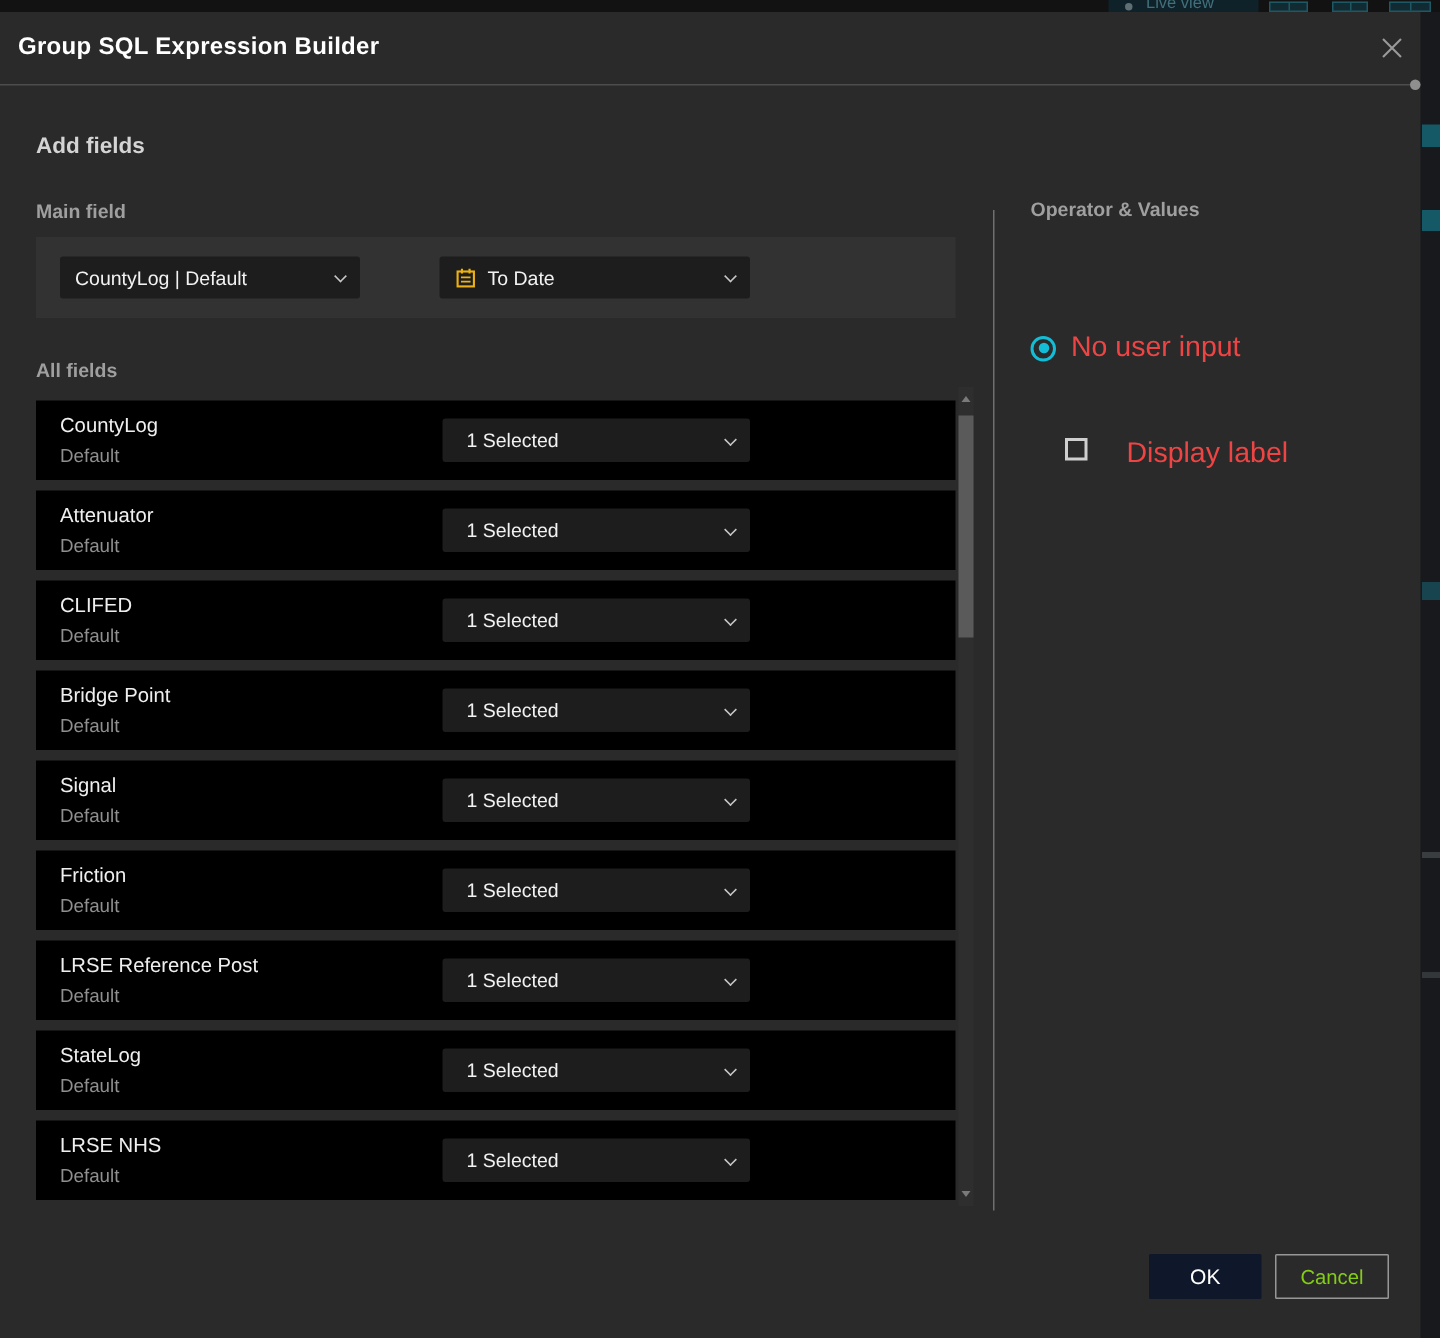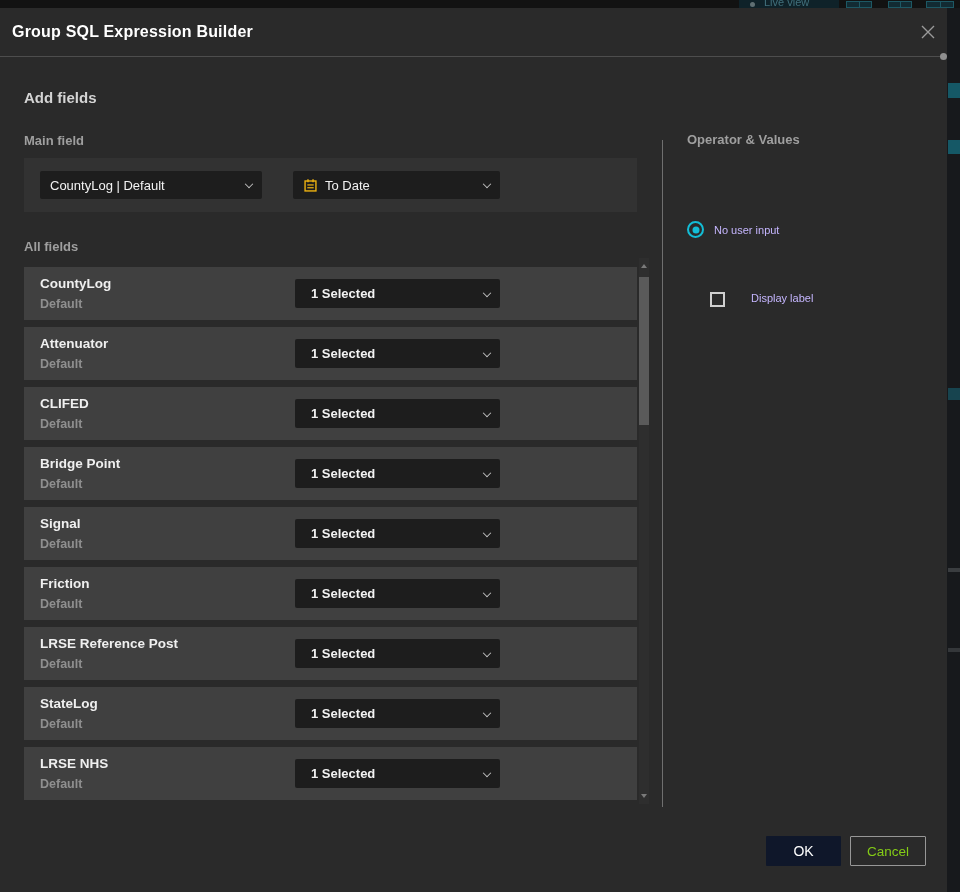--- a/index.html
+++ b/index.html
@@ -35,44 +35,44 @@
   .h-all  { left:24px; top:231px; }
   .h-op   { left:687px; top:124px; }
 
   .main-panel { position:absolute; left:24px; top:150px; width:613px; height:54px; background:#323232; }
 
   .dd { position:absolute; background:#1d1d1d; color:#f2f2f2; font-size:13px; border-radius:2px;
         display:flex; align-items:center; gap:7px; padding:0 26px 0 10px; cursor:pointer; border:0; }
   .chev { position:absolute; right:10px; top:50%; width:6px; height:6px;
           border-right:1.6px solid #c9c9c9; border-bottom:1.6px solid #c9c9c9;
           transform:translateY(-65%) rotate(45deg); }
-  .dd-main-field { left:16px; top:13px; width:222px; height:28px;text-align:center; }
+  .dd-main-field { left:16px; top:13px; width:200px; height:28px;text-align:center; }
   .dd-main-value { left:269px; top:13px; width:207px; height:28px; }
 
-  .field-row { position:absolute; left:24px; width:613px; height:53px; background:#404040;font-weight:bold; }
+  .field-row { position:absolute; left:24px; width:613px; height:53px; background:#000000; }
   .fr-name { position:absolute; left:16px; top:9px;  font-size:13.5px; color:#efefef; }
   .fr-sub  { position:absolute; left:16px; top:30px; font-size:12.5px; color:#8f8f8f; }
   .dd-row  { left:271px; top:12px; width:205px; height:29px;padding-left:16px; }
 
   
   .sb-track { position:absolute; left:639px; top:250px; width:10px; height:546px; background:#2e2e2e; cursor:pointer; }
   .sb-thumb { position:absolute; left:0; top:19px; width:10px; height:148px; background:#5a5a5a; cursor:grab; }
   .sb-up, .sb-down { position:absolute; left:2px; width:0; height:0; border-left:3.5px solid transparent; border-right:3.5px solid transparent; }
   .sb-up   { top:6px;    border-bottom:4px solid #7a7a7a; }
   .sb-down { bottom:6px; border-top:4px solid #7a7a7a; }
 
   .vdiv { position:absolute; left:662px; top:132px; width:1px; height:667px; background:#6f6f6f; }
 
   
   .dd-operator { left:687px; top:150px; width:239px; height:27px; }
 
   .radio-row { position:absolute; left:687px; top:213px; display:flex; align-items:center; gap:10px; cursor:pointer; }
   .radio { width:17px; height:17px; border:2px solid #13bdd6; border-radius:50%; position:relative; background:transparent; }
   .radio .dot { position:absolute; left:50%; top:50%; width:7px; height:7px; border-radius:50%; background:#13bdd6; transform:translate(-50%,-50%); }
-  .ctl-label { font-size:11px; color:#c4b5fd; }
+  .ctl-label { font-size:19px; color:#ef4444; }
 
   .check-row { position:absolute; left:710px; top:244px; display:flex; gap:26px; cursor:pointer;margin-top:40px; }
   .checkbox { width:15px; height:15px; border:2px solid #cfcfcf; background:transparent; }
 
   
   .btn { position:absolute; top:828px; height:30px; display:flex; align-items:center; justify-content:center; cursor:pointer; border-radius:1px; }
   .btn-ok { left:766px; width:75px; background:#0f172a; color:#ffffff; font-size:14px; border:0; }
   .btn-cancel { left:850px; width:76px; background:transparent; color:#84cc16; font-size:13.5px; border:1px solid #979797; }
 </style>
 </head>

